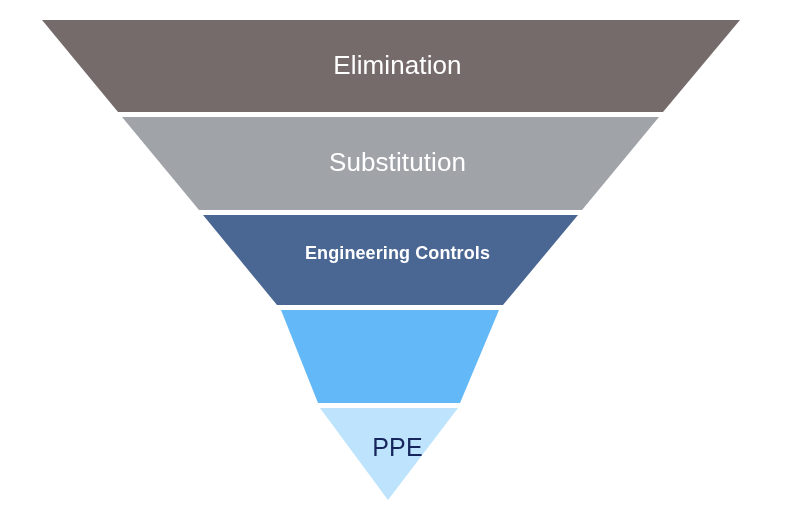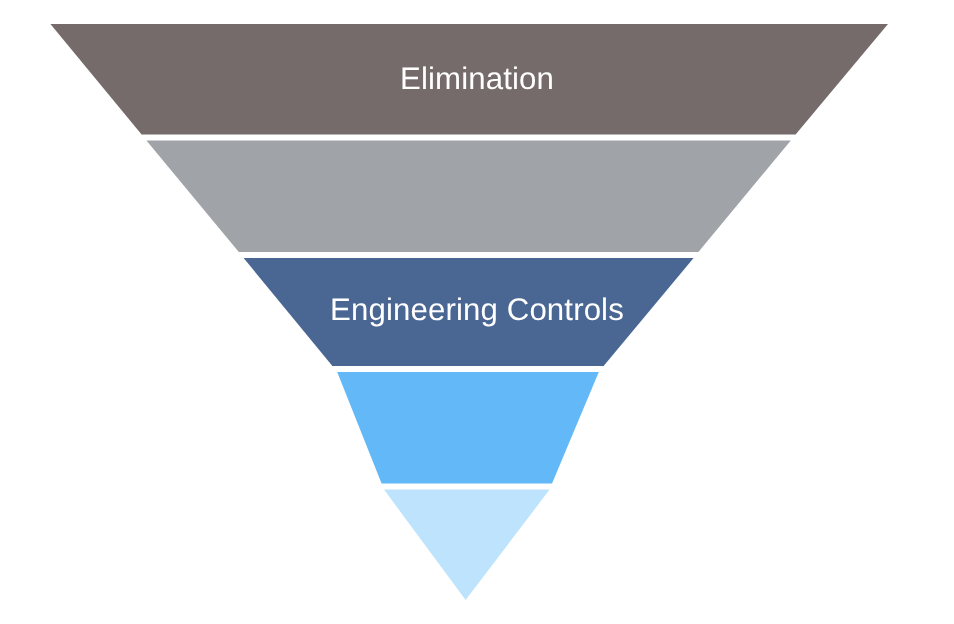--- a/index.html
+++ b/index.html
@@ -43,22 +43,23 @@
     font-size: 26px;
     color: #ffffff;
   }
   .lbl-substitution {
     top: 147px;
     font-size: 26px;
     color: #ffffff;
   }
   .lbl-engineering {
     top: 243px;
-    font-size: 26px;
+    font-size: 18px;
     color: #ffffff;
+    font-weight: bold;
   }
   .lbl-administrative {
     top: 329px;
     font-size: 25px;
     color: #16265C;
   }
   .lbl-ppe {
     top: 433px;
     font-size: 25px;
     color: #16265C;
@@ -73,18 +74,20 @@
     <rect x="0" y="0" width="795" height="520" fill="#FFFFFF"></rect>
     <polygon points="42,20 740,20 663,112 118,112" fill="#766B6B"></polygon>
     <polygon points="122,117 659,117 582,210 199,210" fill="#A0A4A9"></polygon>
     <polygon points="203,215 578,215 503,305 277,305" fill="#4A6794"></polygon>
     <polygon points="281,310 499,310 460,403 318,403" fill="#63B8F7"></polygon>
     <polygon points="320,408 458,408 388,500" fill="#BDE4FC"></polygon>
   </svg>
 
   <div class="band-label lbl-elimination" style="color: rgb(255, 255, 255);">Elimination</div>
 
+  <div class="band-label lbl-substitution" style="color: rgb(255, 255, 255);">Substitution</div>
 
   <div class="band-label lbl-engineering" style="color: rgb(255, 255, 255);">Engineering Controls</div>
 
 
+  <div class="band-label lbl-ppe" style="color: rgb(22, 38, 92);">PPE</div>
 
 </div>
 
 </body></html>

